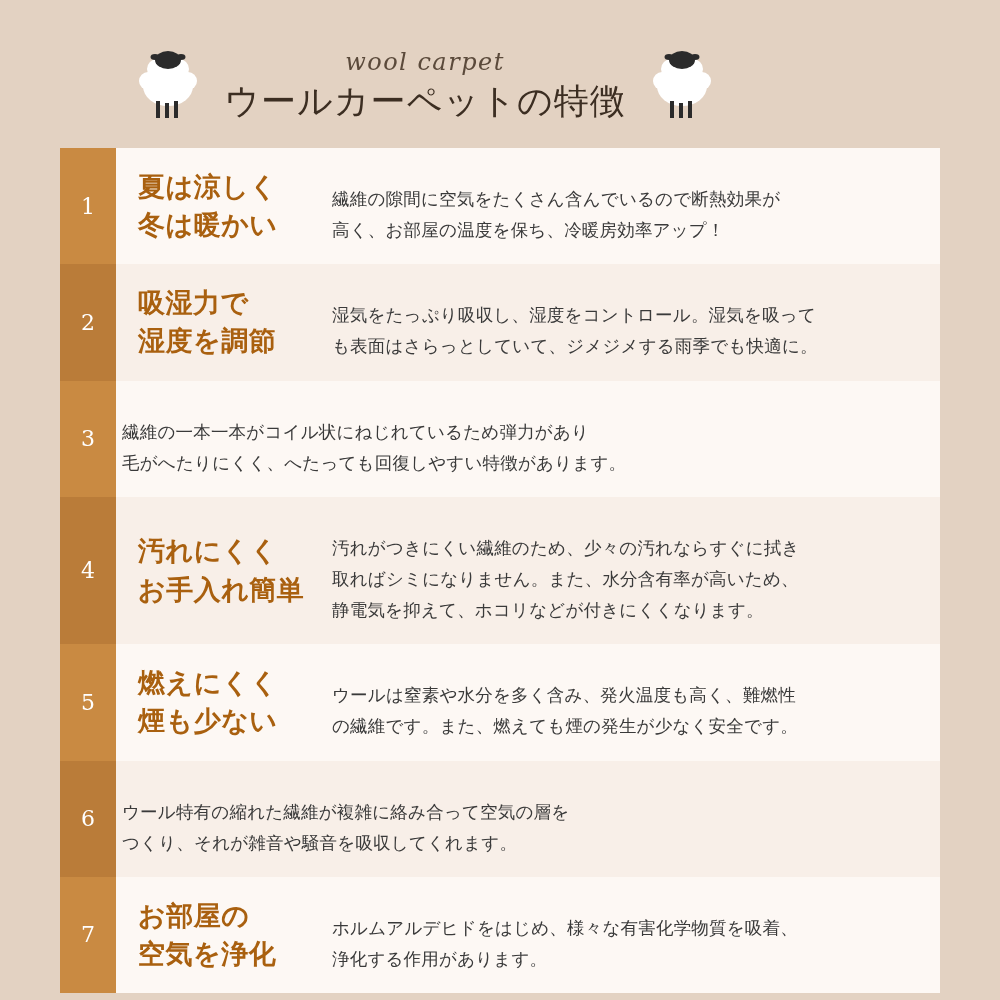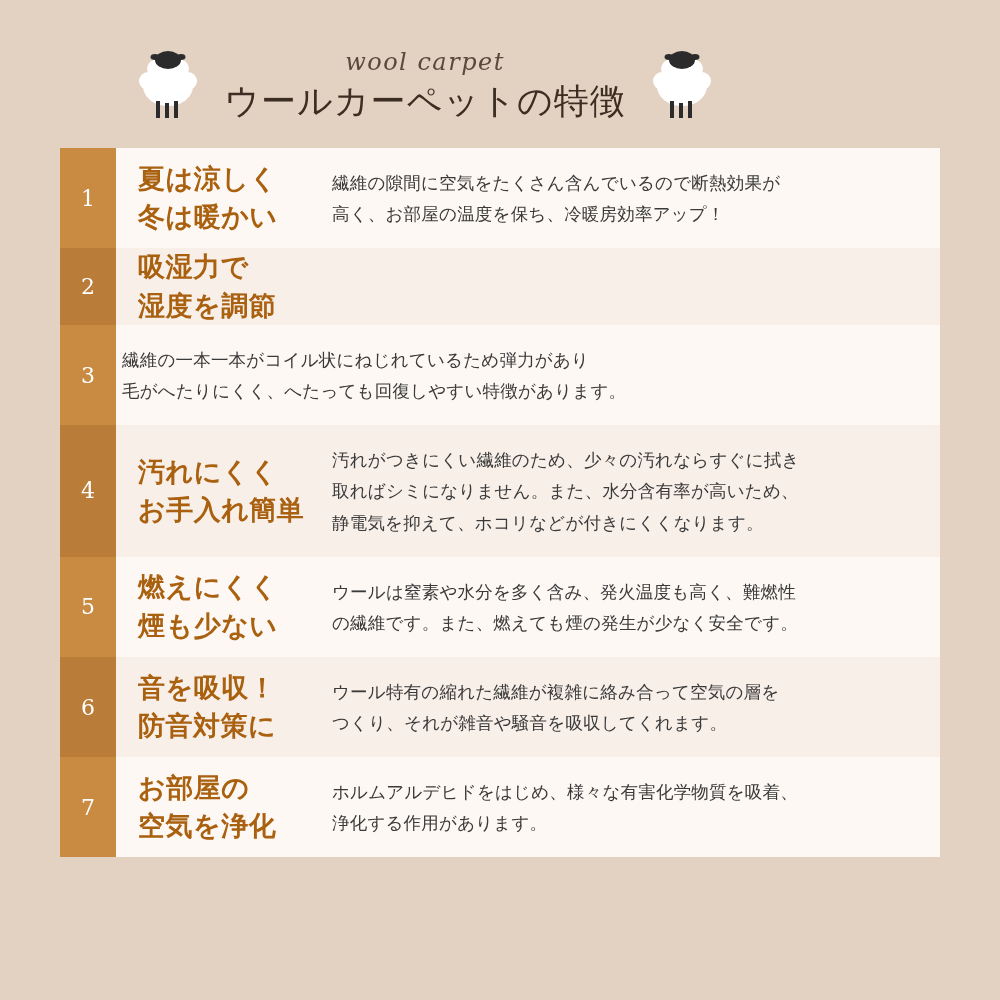--- a/index.html
+++ b/index.html
@@ -103,21 +103,22 @@
     font-size: 27px;
     font-weight: bold;
     line-height: 1.42;
     letter-spacing: 0.5px;
     white-space: pre-line;
   }
   .body-cell {
     flex: 1 1 auto;
     display: flex;
     align-items: flex-start;
-    padding: 20px 24px 18px 6px;
+    padding: 28px 24px 18px 6px;
+    margin-top: 8px;
   }
   .body-text {
     color: #3a3a3a;
     font-size: 17.5px;
     line-height: 1.78;
     letter-spacing: 0.2px;
     white-space: pre-line;
   }
 </style>
 </head>
@@ -183,20 +184,24 @@
 高く、お部屋の温度を保ち、冷暖房効率アップ！</div>
       </div>
     </div>
 
     <div class="row alt">
       <div class="num-cell alt">2</div>
       <div class="head-cell">
         <div class="head-text">吸湿力で
 湿度を調節</div>
       </div>
+      <div class="body-cell">
+        <div class="body-text">湿気をたっぷり吸収し、湿度をコントロール。湿気を吸って
+も表面はさらっとしていて、ジメジメする雨季でも快適に。</div>
+      </div>
     </div>
 
     <div class="row">
       <div class="num-cell">3</div>
       <div class="body-cell">
         <div class="body-text">繊維の一本一本がコイル状にねじれているため弾力があり
 毛がへたりにくく、へたっても回復しやすい特徴があります。</div>
       </div>
     </div>
 
@@ -220,24 +225,20 @@
 煙も少ない</div>
       </div>
       <div class="body-cell">
         <div class="body-text">ウールは窒素や水分を多く含み、発火温度も高く、難燃性
 の繊維です。また、燃えても煙の発生が少なく安全です。</div>
       </div>
     </div>
 
     <div class="row alt">
       <div class="num-cell alt">6</div>
-      <div class="head-cell">
-        <div class="head-text">音を吸収！
-防音対策に</div>
-      </div>
       <div class="body-cell">
         <div class="body-text">ウール特有の縮れた繊維が複雑に絡み合って空気の層を
 つくり、それが雑音や騒音を吸収してくれます。</div>
       </div>
     </div>
 
     <div class="row">
       <div class="num-cell">7</div>
       <div class="head-cell">
         <div class="head-text">お部屋の

